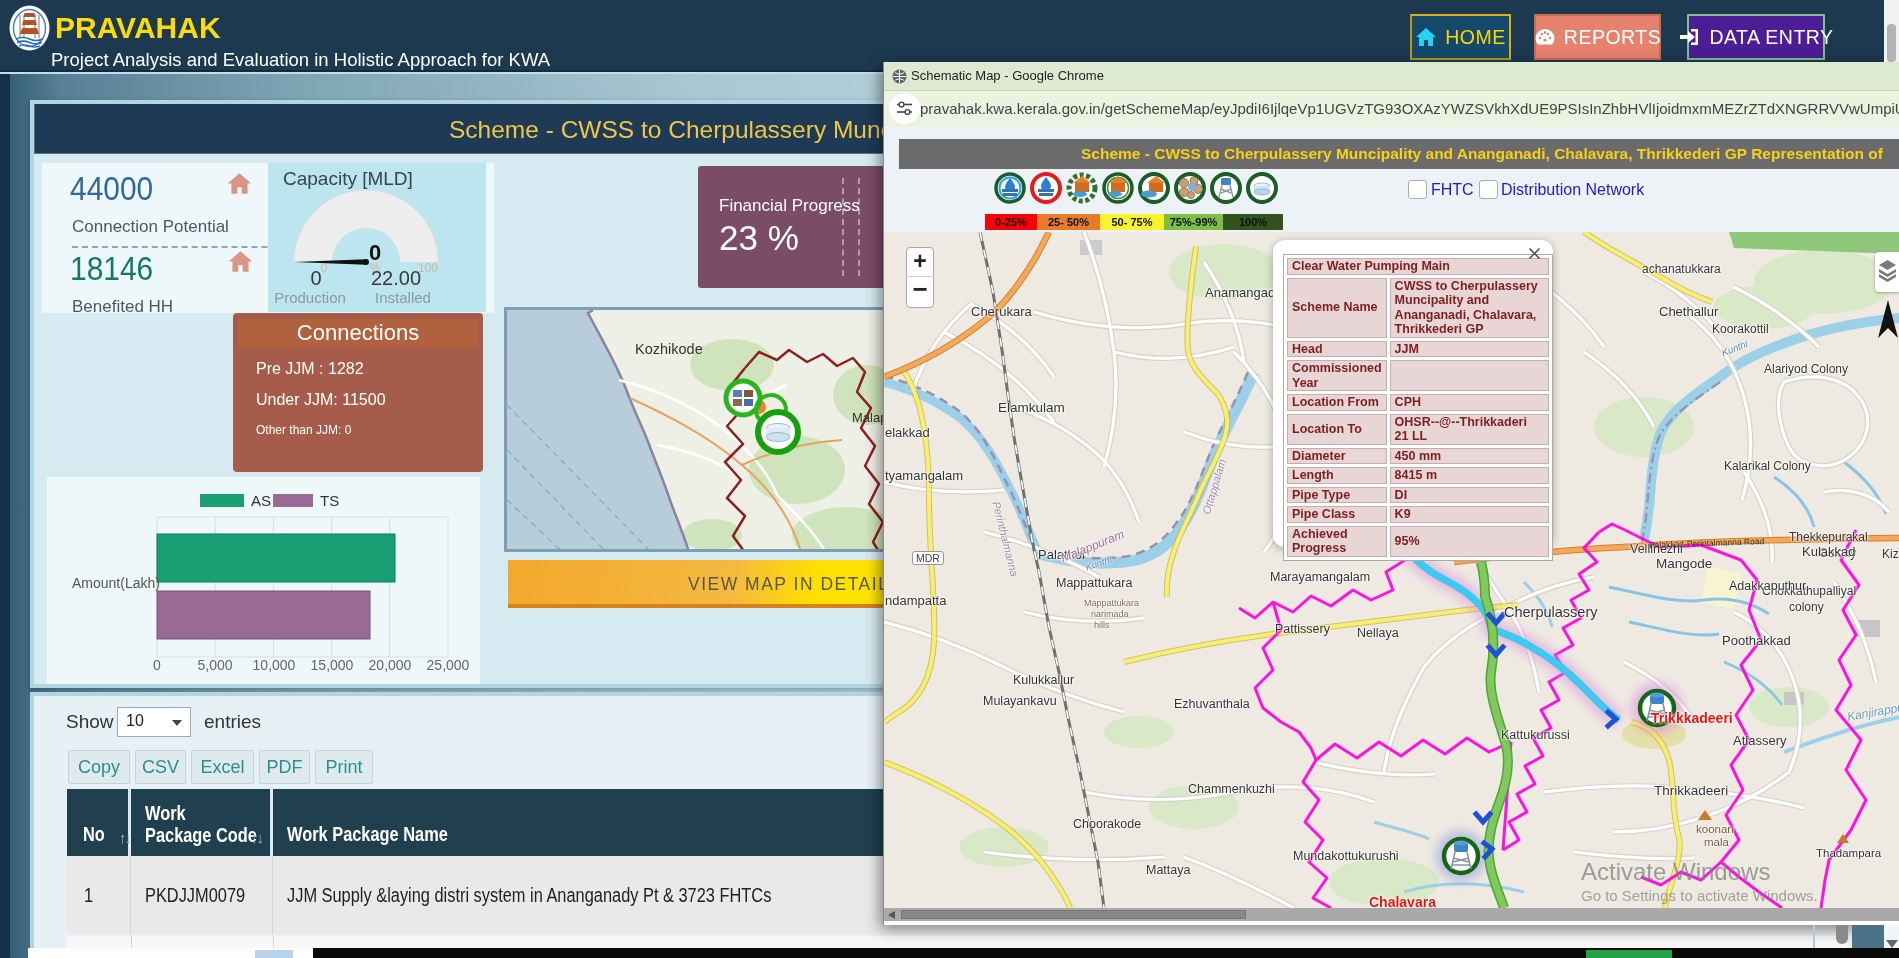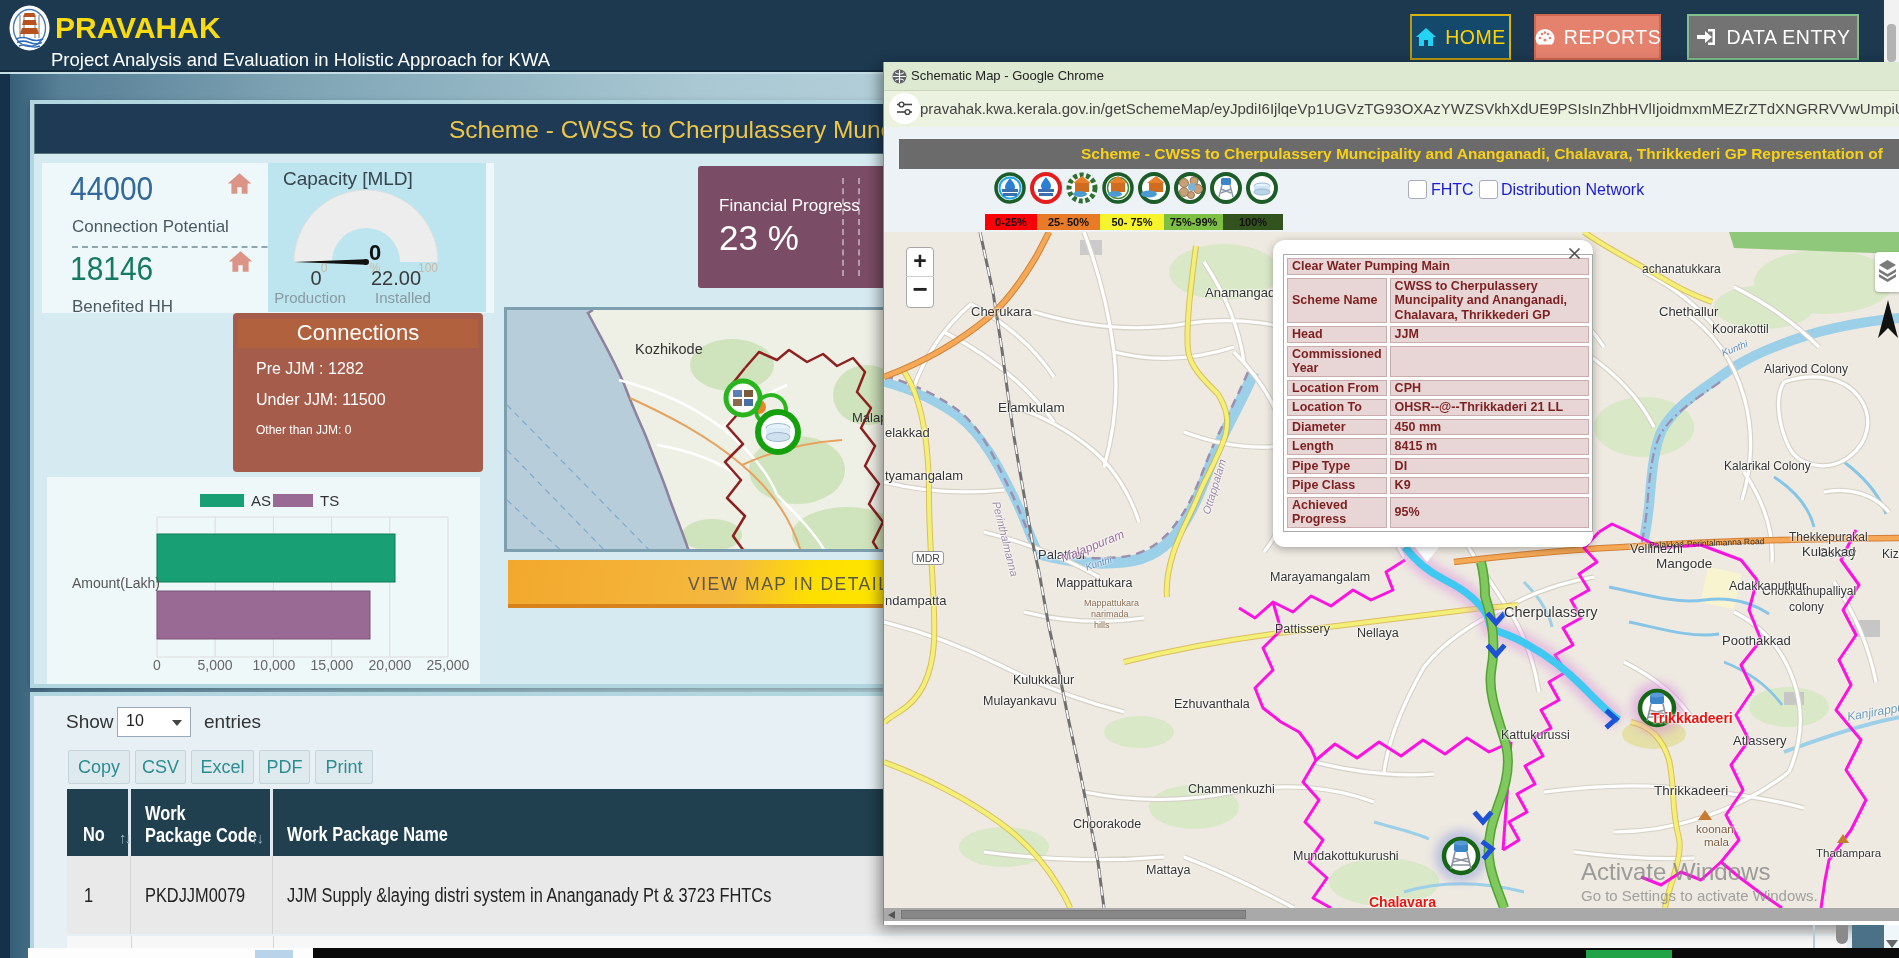--- a/index.html
+++ b/index.html
@@ -7,21 +7,21 @@
 .abs{position:absolute}
 
 #hdr{left:0;top:0;width:1899px;height:72px;background:#1c3950;border-bottom:2px solid #13293c}
 #logo{left:9px;top:5px;width:41px;height:46px}
 #brand{left:55px;top:11px;font-size:30px;font-weight:bold;color:#fadb0f;letter-spacing:0px}
 #sub{left:51px;top:49px;font-size:18.5px;color:#fff}
 .navbtn{top:14px;height:46px;display:flex;align-items:center;justify-content:center;font-size:19.5px;letter-spacing:.5px;white-space:nowrap}
 .navbtn svg{flex-shrink:0}
 #nav-home{left:1410px;width:101px;background:#15496b;color:#ffd400;border-top:2px solid #d8b411;border-right:2px solid #d8b411;border-bottom:2px solid #b89a10;border-left:2px solid #b89a10}
 #nav-rep{left:1534px;width:127px;background:#e5826e;color:#fff;border:2px solid #d2674f}
-#nav-data{left:1687px;width:172px;background:#737373;color:#fff;border:2px solid #7fc08b}
+#nav-data{left:1687px;width:138px;background:#4c1d95;color:#fff;border:2px solid #7fc08b}
 
 #pagebg{left:0;top:74px;width:1899px;height:884px;background:linear-gradient(90deg,#2f5872 0px,#577f96 60px,#7fa5b5 300px,#a9c8d3 700px,#bcd6de 1100px)}
 #leftdark{left:0;top:74px;width:10px;height:884px;background:#14304a}
 
 #c1{left:30px;top:100px;width:1833px;height:588px;background:#d6ebf1;box-shadow:0 2px 6px rgba(0,0,0,.25)}
 #c1::after{content:"";position:absolute;inset:0;border:4px solid #b2d6e0;pointer-events:none}
 #c1title{left:4px;top:3px;width:1821px;height:51px;background:#1f3a55;border:1px solid #577}
 #c1title span{position:absolute;left:414px;top:12px;font-size:24.5px;color:#edc64a;white-space:nowrap}
 #stats{left:12px;top:63px;width:452px;height:150px;background:#eef7f9}
 #v1{left:28px;top:6px;font-size:34px;color:#33689a;transform:scaleX(.88);transform-origin:left top}
@@ -76,21 +76,21 @@
 #wbody{left:0;top:65px;width:1016px;height:781px;background:#edf2f7}
 #graybar{left:15px;top:77px;width:1001px;height:30px;background:#6b6b6b}
 #graybar span{position:absolute;left:182px;top:6px;font-size:15.5px;font-weight:bold;color:#f7d117;white-space:nowrap}
 #legend{left:101px;top:152px;height:16px;display:flex;font-size:11px;font-weight:bold;color:#111;text-align:center}
 #legend div{height:16px;line-height:16px}
 .ck{position:absolute;top:118px;width:19px;height:19px;background:#fff;border:1px solid #aab;border-radius:3px}
 .cklbl{position:absolute;top:119px;font-size:16px;color:#1b1bd1}
 
 #bmap{left:0;top:170px;width:1016px;height:676px;background:#eeeae0;overflow:hidden}
 
-#popup{left:389px;top:178px;width:320px;height:307px;background:#fff;border-radius:12px;box-shadow:0 2px 8px rgba(0,0,0,.3)}
+#popup{left:389px;top:178px;width:280px;height:307px;background:#fff;border-radius:12px;box-shadow:0 2px 8px rgba(0,0,0,.3)}
 
 #ptail{left:530px;top:484px;width:26px;height:16px;background:#fff;clip-path:polygon(0 0,100% 0,50% 100%)}
 #ptable{position:absolute;left:10px;top:14px;border-spacing:3px 3px;border:1px solid #a9a9a9;background:#fff}
 #ptable td{background:#e8d5d5;border:1px solid #cbacac;color:#7c1f1f;font-weight:bold;font-size:12.5px;line-height:14.5px;padding:0 4px;vertical-align:middle}
 #hscroll{left:0;top:846px;width:1016px;height:13px;background:#a9a9a9}
 #hthumb{left:17px;top:848px;width:345px;height:9px;background:#888;border:1px solid #777}
 #wfoot{left:0;top:859px;width:1016px;height:4px;background:#fff}
 
 #sbtop{left:1884px;top:0;width:15px;height:62px;background:#f2f2f2}
 #sbthumb{left:1887px;top:24px;width:9px;height:38px;background:#b3b3b3;border-radius:4px}

